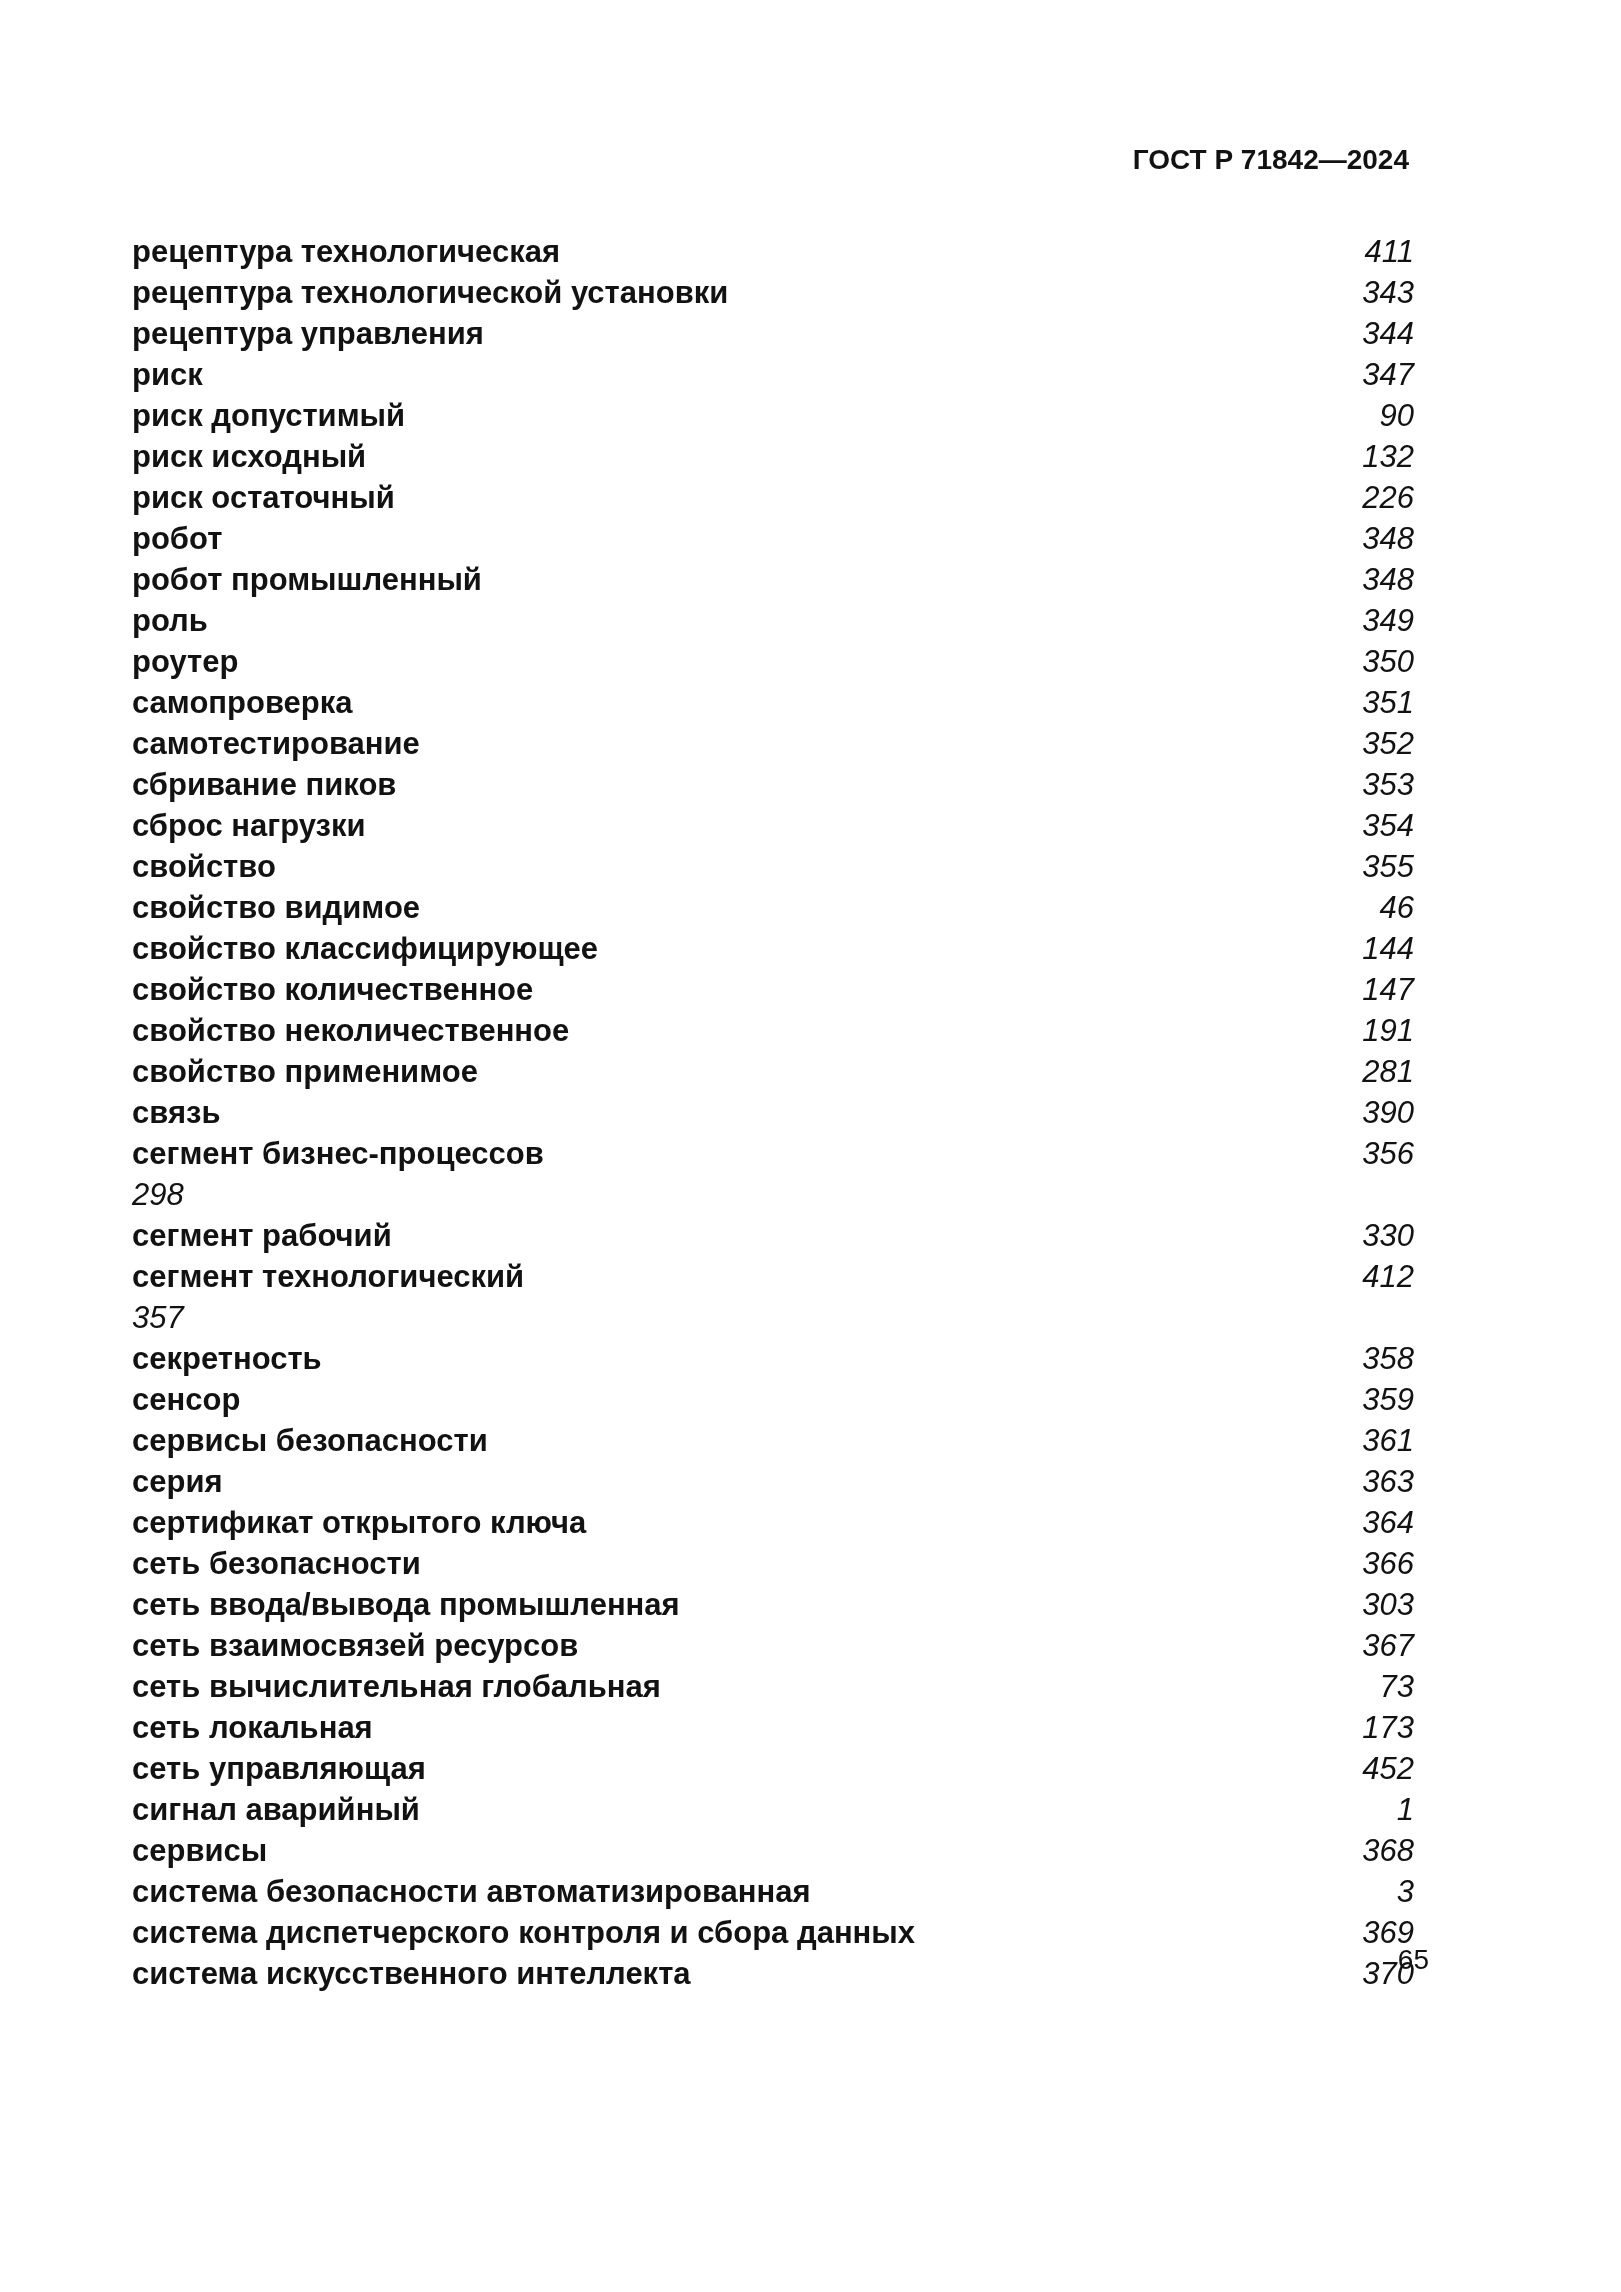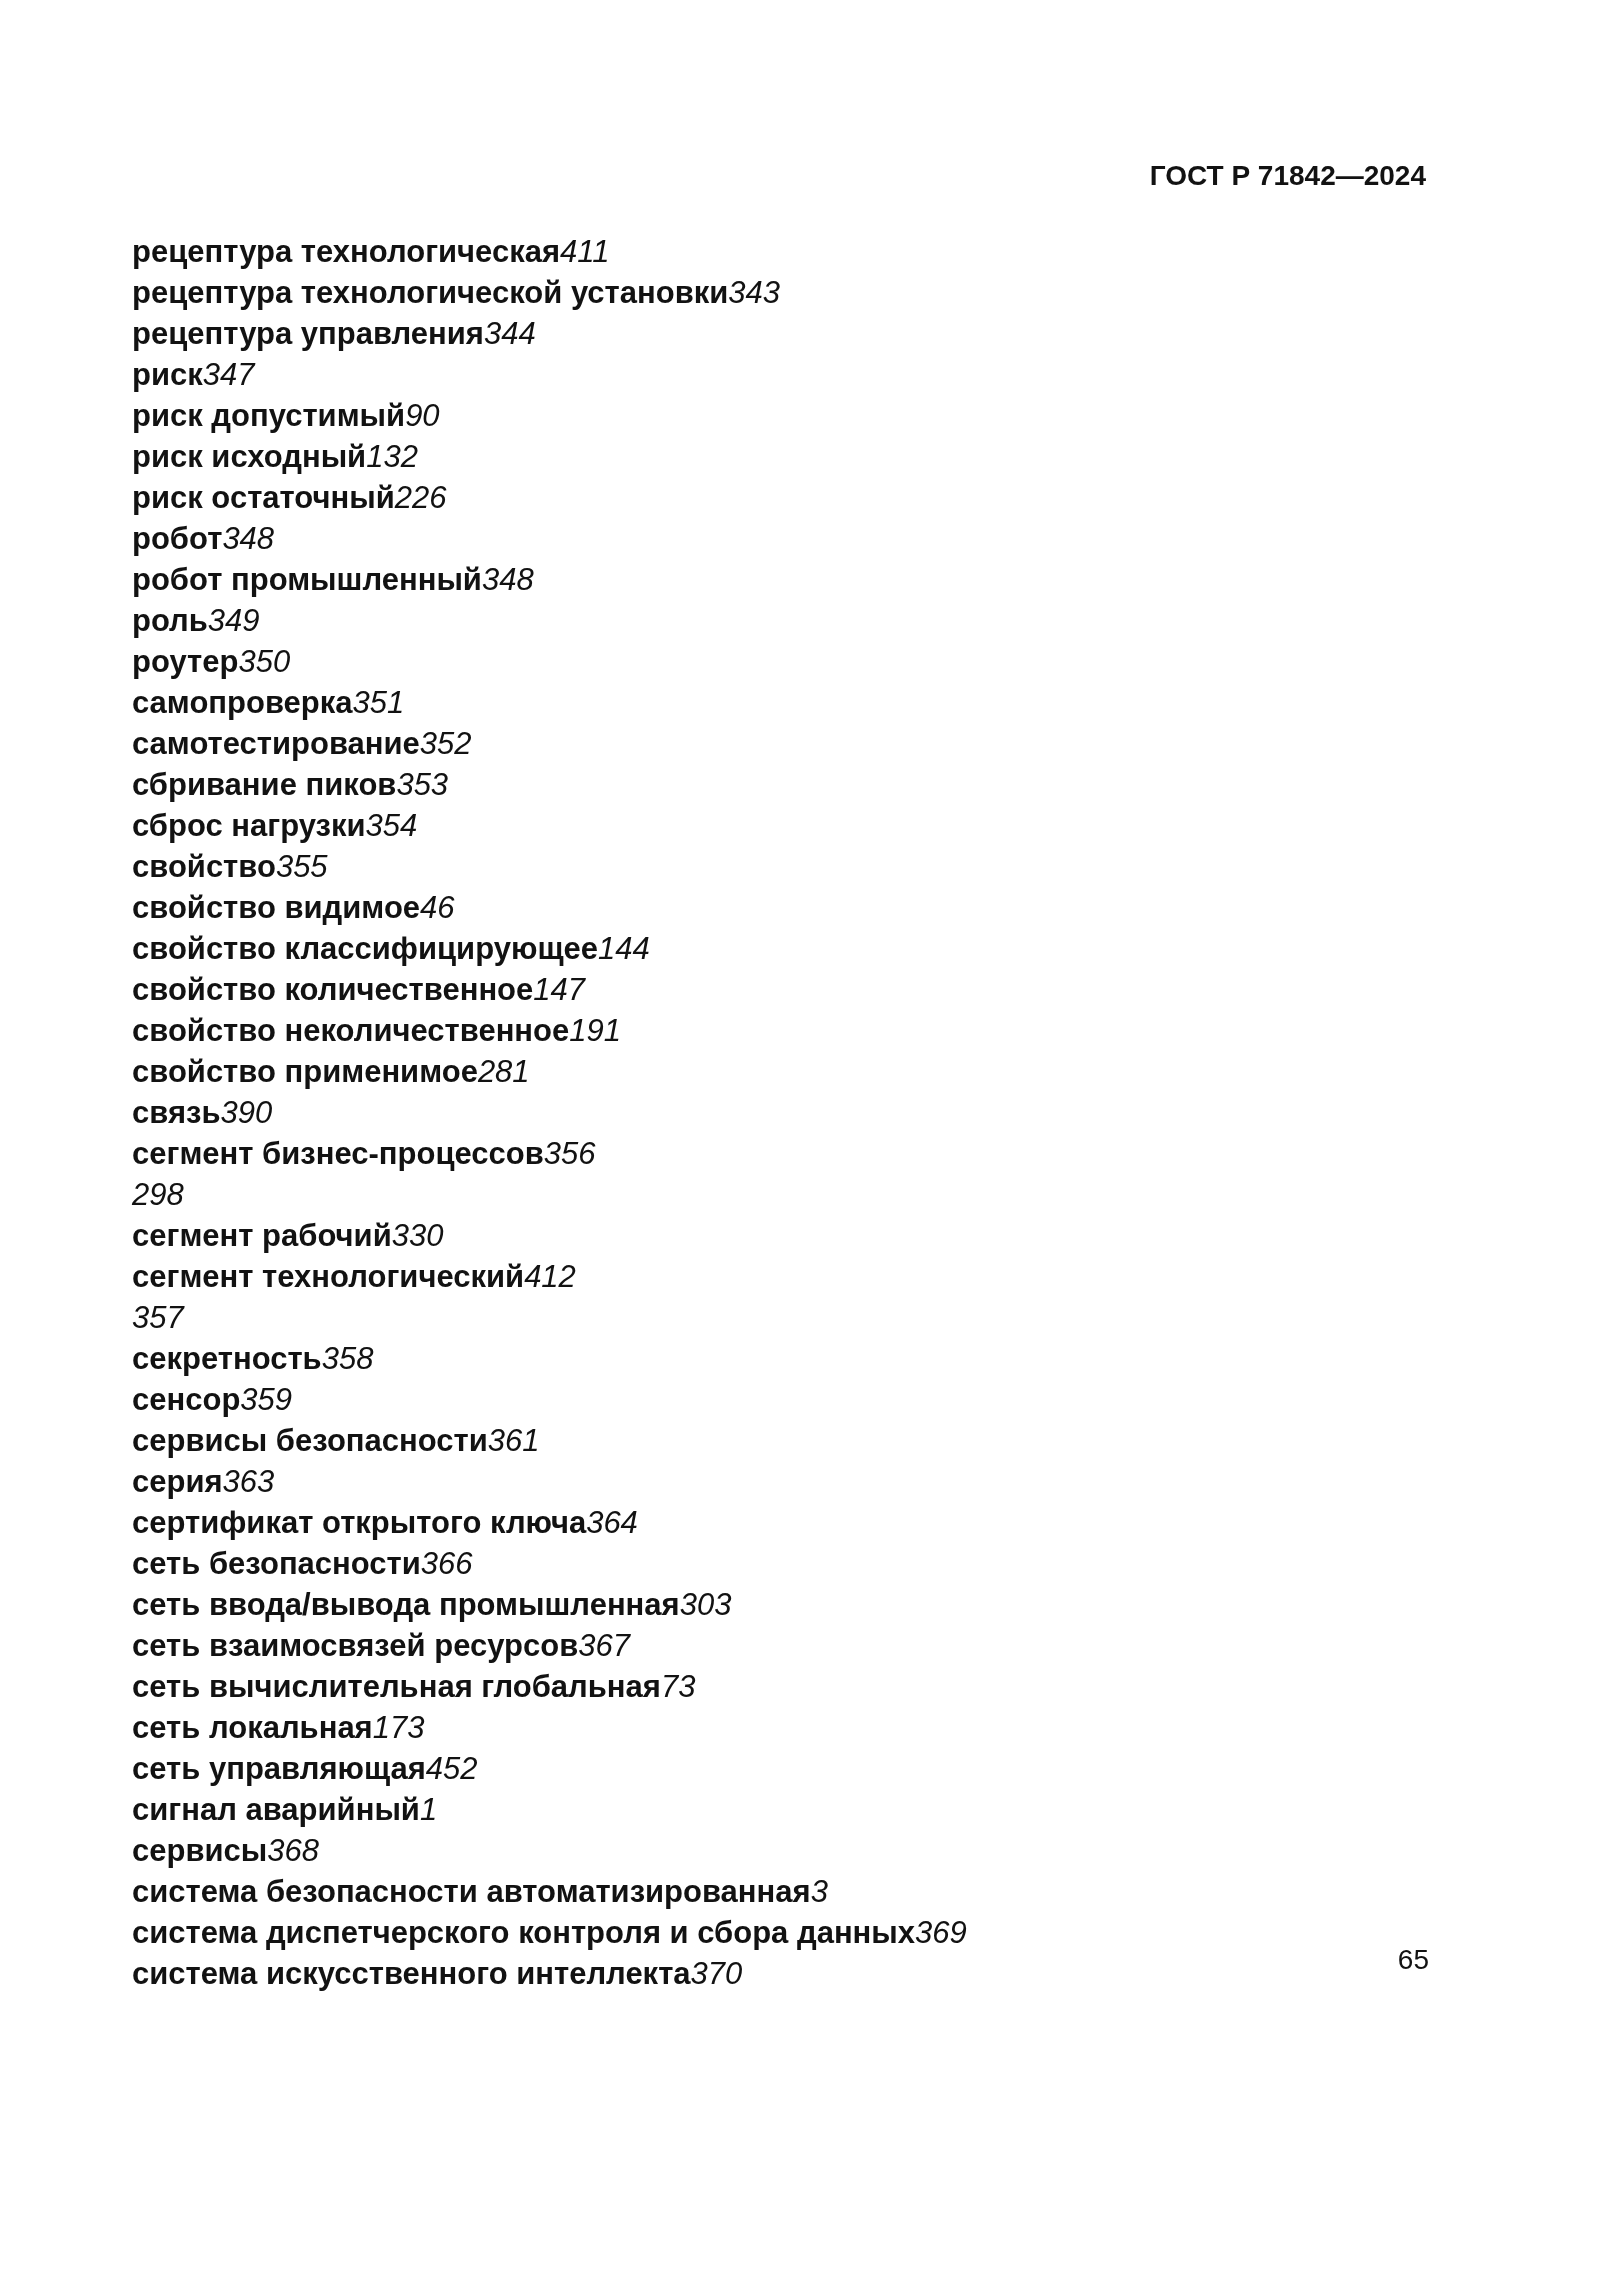--- a/index.html
+++ b/index.html
@@ -12,36 +12,35 @@
     width: 1621px;
     height: 2293px;
     background: #ffffff;
     color: #121212;
     font-family: "Liberation Sans", "DejaVu Sans", sans-serif;
     overflow: hidden;
   }
   .doc-header {
     position: absolute;
     top: 145px;
-    right: 195px;
+    right: 212px;
     font-size: 28px;
     font-weight: 700;
     line-height: 1.1;
     white-space: nowrap;
-    margin-top: 16px;
   }
   .index-list {
     position: absolute;
     top: 231px;
     left: 132px;
     right: 207px;
   }
   .index-row {
     display: flex;
-    justify-content: flex-start;
+    justify-content: space-between;
     align-items: baseline;
     height: 41px;
     line-height: 41px;
     white-space: nowrap;
   }
   .index-term {
     font-size: 31px;
     font-weight: 700;
   }
   .index-page {

